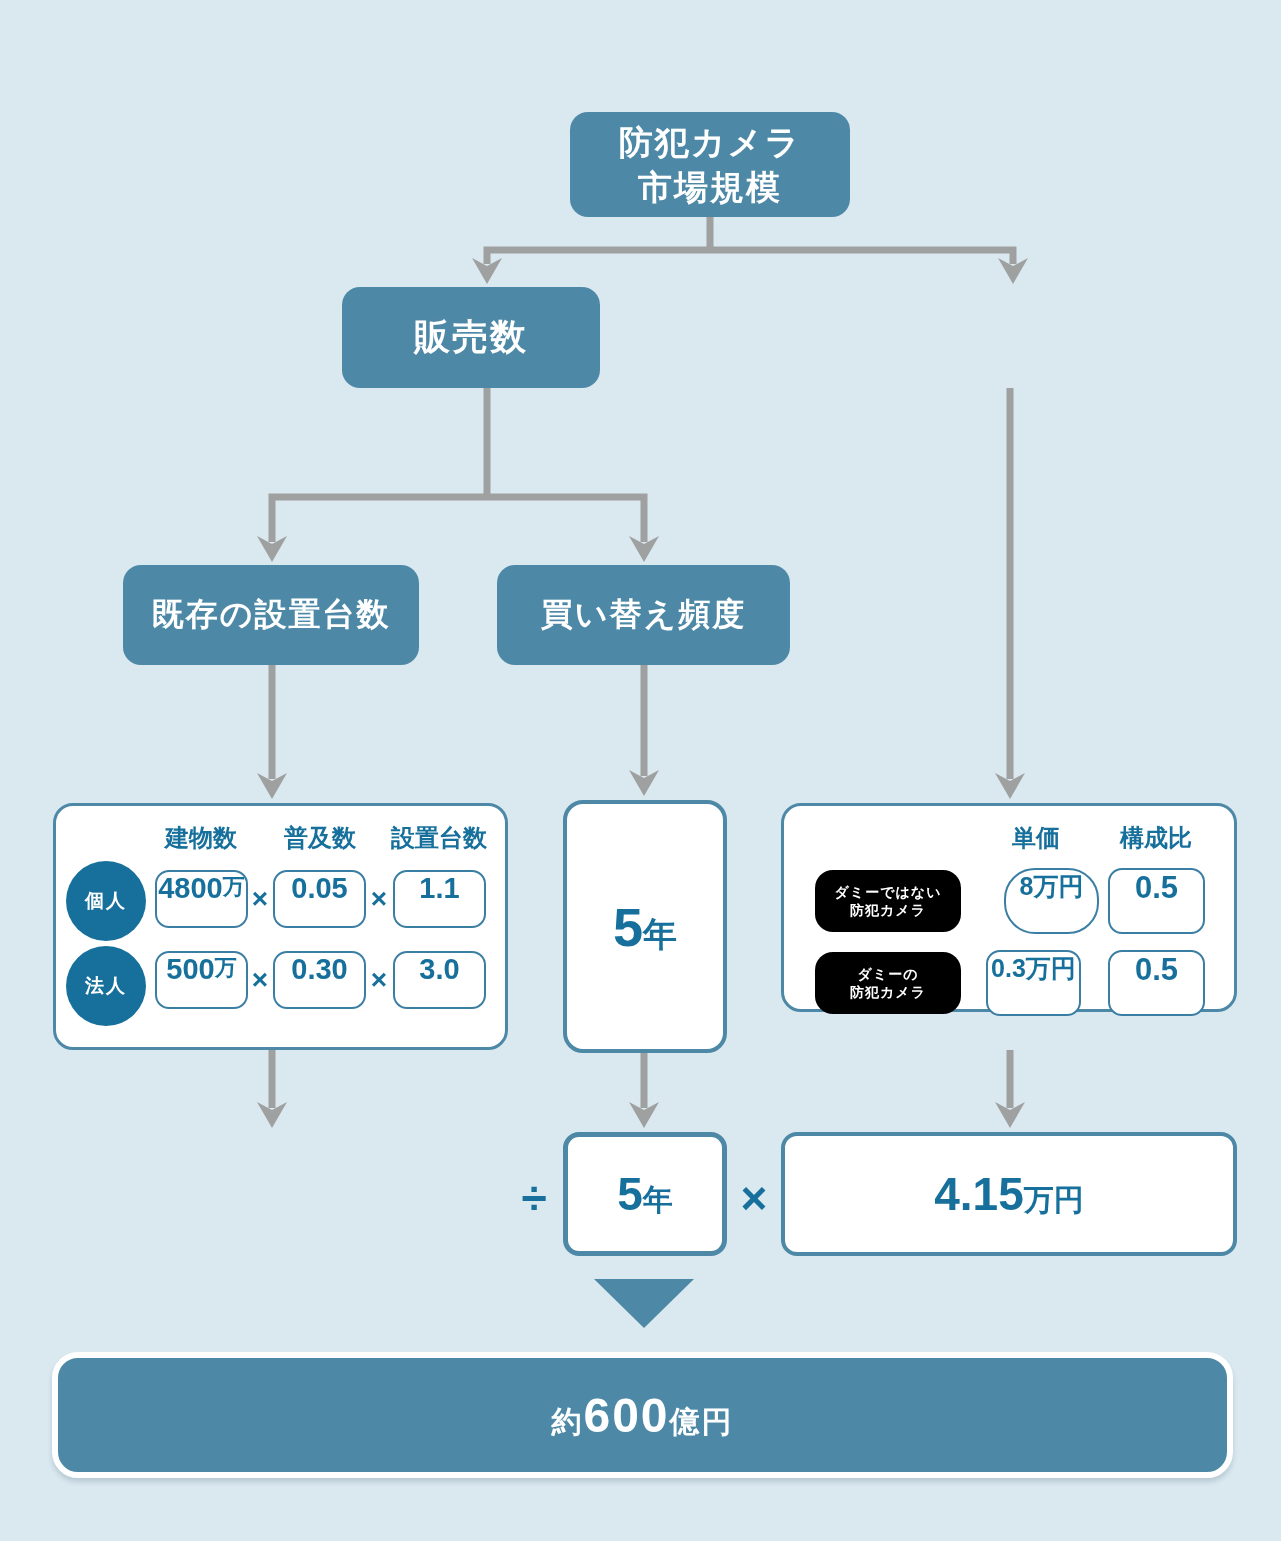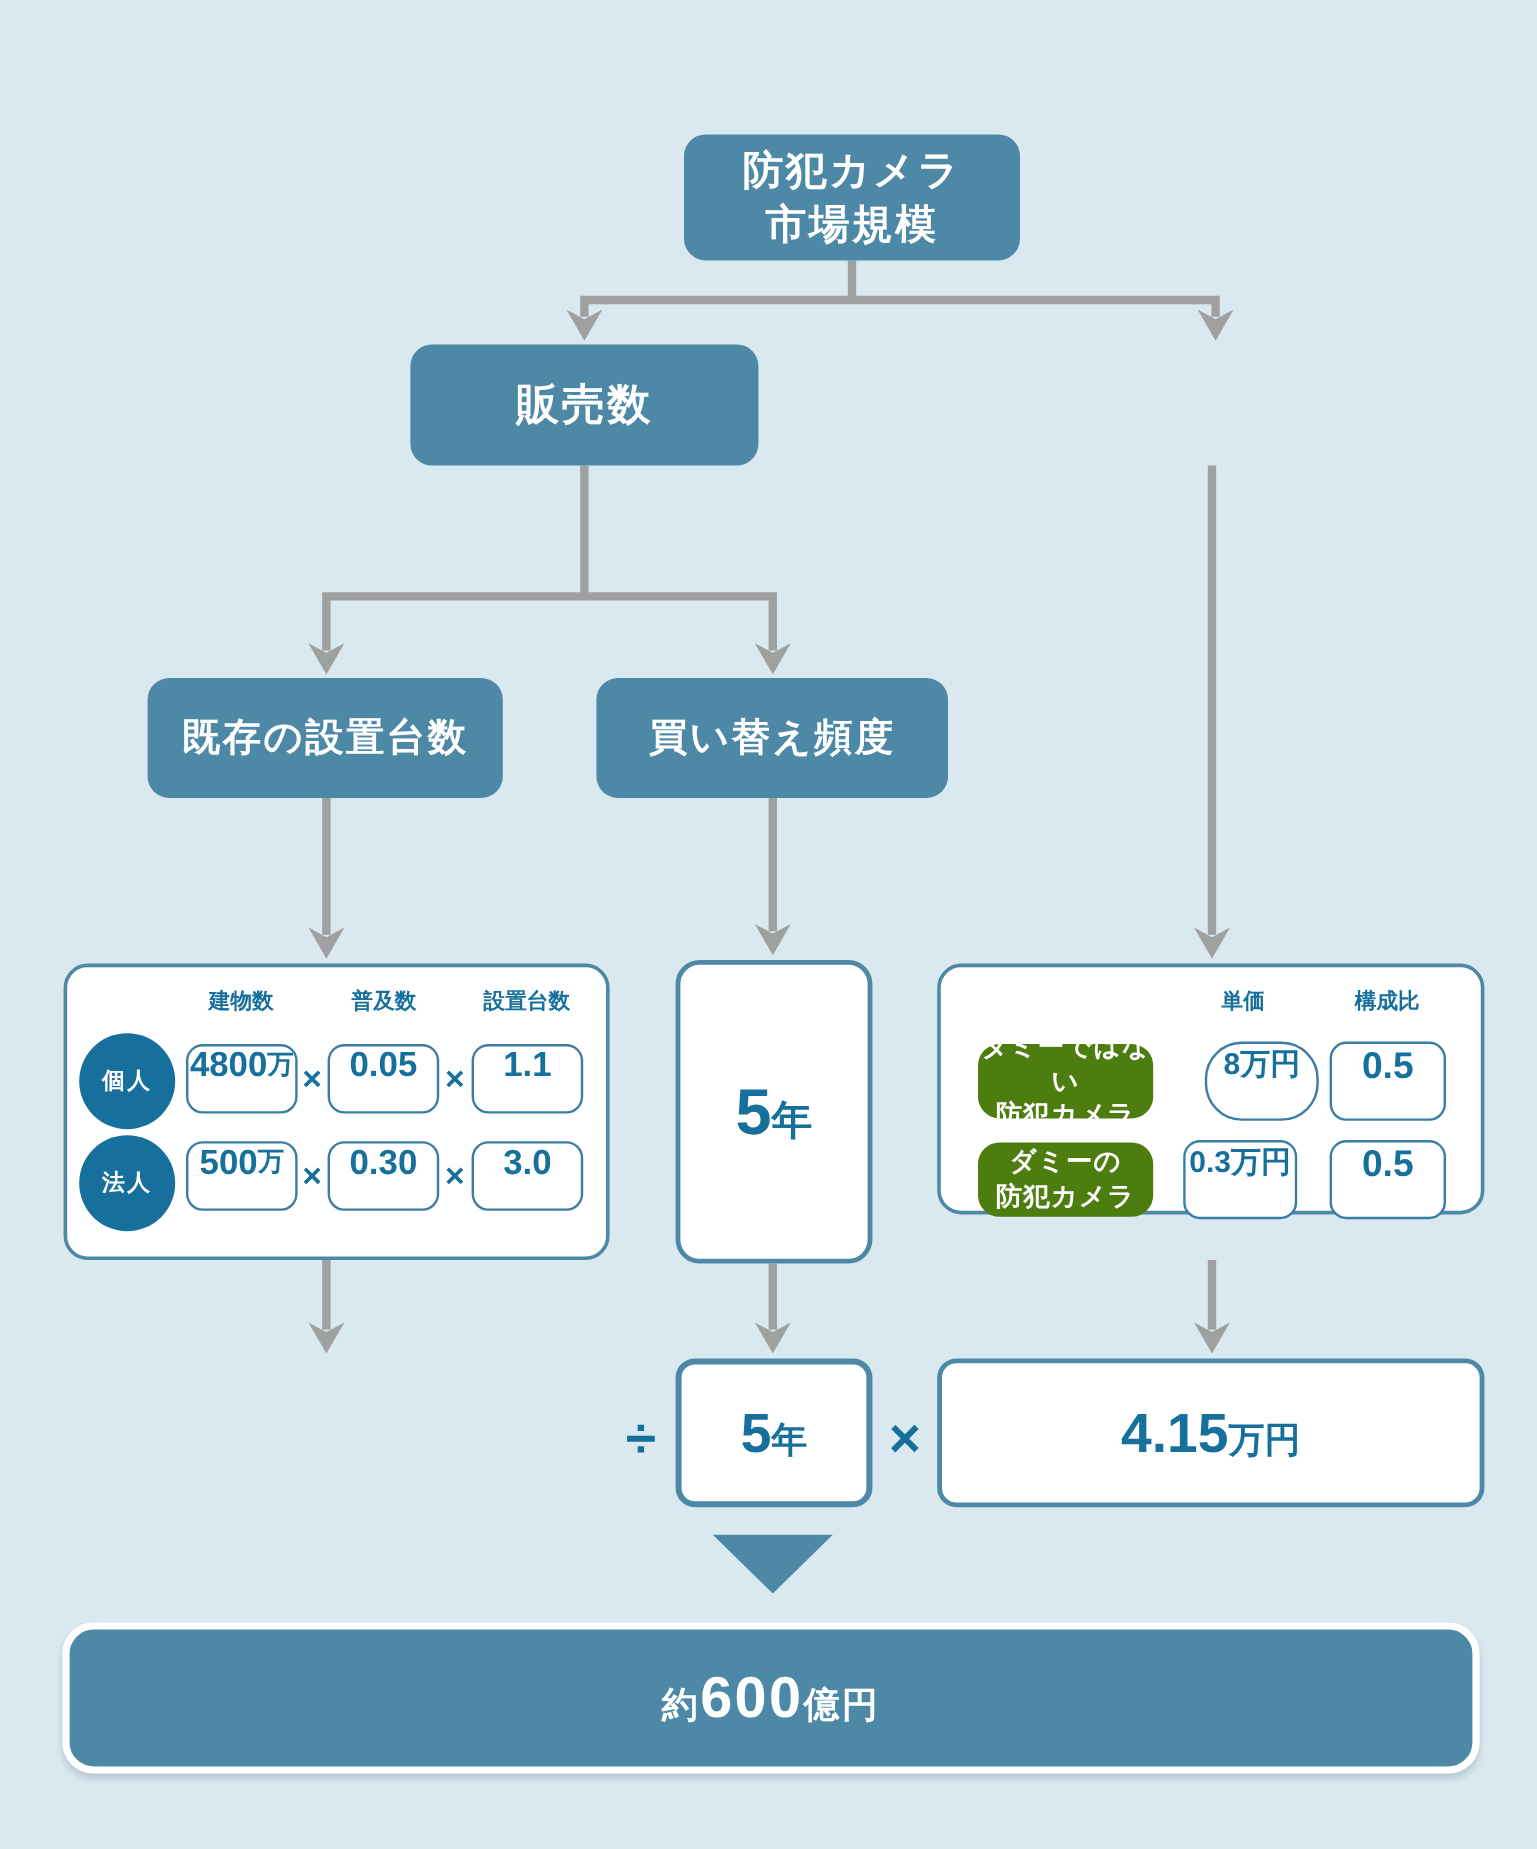--- a/index.html
+++ b/index.html
@@ -11,57 +11,57 @@
   }
   svg.connectors{position:absolute; left:0; top:0; z-index:1;}
   .node{
     position:absolute; z-index:2; background:#4d89a6; color:#fff;
     border-radius:18px; display:flex; flex-direction:column;
     align-items:center; justify-content:center; text-align:center;
     letter-spacing:2px; line-height:1.3;
   }
   .node-root{left:570px; top:112px; width:280px; height:105px; font-size:34px;}
   .node-l2{font-size:36px;}
-  .node-sales{left:342px; top:287px; width:290px; height:101px;}
+  .node-sales{left:342px; top:287px; width:258px; height:101px;}
   .node-price{left:869px; top:287px; width:288px; height:101px;}
   .node-l3{font-size:32px;}
   .node-installed{left:123px; top:565px; width:296px; height:100px;}
   .node-replace{left:497px; top:565px; width:293px; height:100px;}
   .panel{
     position:absolute; z-index:2; background:#fff;
     border:3px solid #4d89a6; border-radius:20px; box-sizing:border-box;
   }
   .panel-left{left:53px; top:803px; width:455px; height:247px;}
   .panel-mid{left:563px; top:800px; width:164px; height:253px; border-width:4px;
     display:flex; align-items:center; justify-content:center;}
   .panel-right{left:781px; top:803px; width:456px; height:209px;}
   .col-hdr{
     position:absolute; transform:translateX(-50%); top:16px;
-    font-size:18px; color:#16709b; white-space:nowrap;
+    font-size:24px; color:#16709b; white-space:nowrap;
   }
   .badge-circle{
     position:absolute; width:80px; height:80px; border-radius:50%;
     background:#16709b; color:#fff; display:flex; align-items:center;
     justify-content:center; font-size:19px; letter-spacing:2px;
   }
   .vbox{
     position:absolute; background:#fff; border:2px solid #3a7ea4;
     border-radius:14px; box-sizing:border-box; display:flex;
     align-items:flex-start; justify-content:center; color:#16709b;
   }
   .vbox .v-main{font-size:29px;}
   .vbox .v-unit{font-size:22px;}
   .mulsign{
     position:absolute; transform:translate(-50%,-50%);
     font-size:28px; color:#16709b;
   }
   .pill{
-    position:absolute; background:#4d7c0f; color:#fff; border-radius:18px;
+    position:absolute; background:#000000; color:#fff; border-radius:18px;
     display:flex; flex-direction:column; align-items:center; justify-content:center;
-    font-size:22px; line-height:1.3; text-align:center; letter-spacing:1px;
+    font-size:14px; line-height:1.3; text-align:center; letter-spacing:1px;
   }
   .baseline-row{display:flex; align-items:baseline; justify-content:center;}
   .res{
     position:absolute; z-index:2; background:#fff; border:4px solid #4d89a6;
     border-radius:16px; box-sizing:border-box; display:flex;
     align-items:center; justify-content:center; color:#16709b;
   }
   .res-left{left:48px; top:1132px; width:461px; height:124px;}
   .res-mid{left:563px; top:1132px; width:164px; height:124px; border-width:5px;}
   .res-right{left:781px; top:1132px; width:456px; height:124px;}

